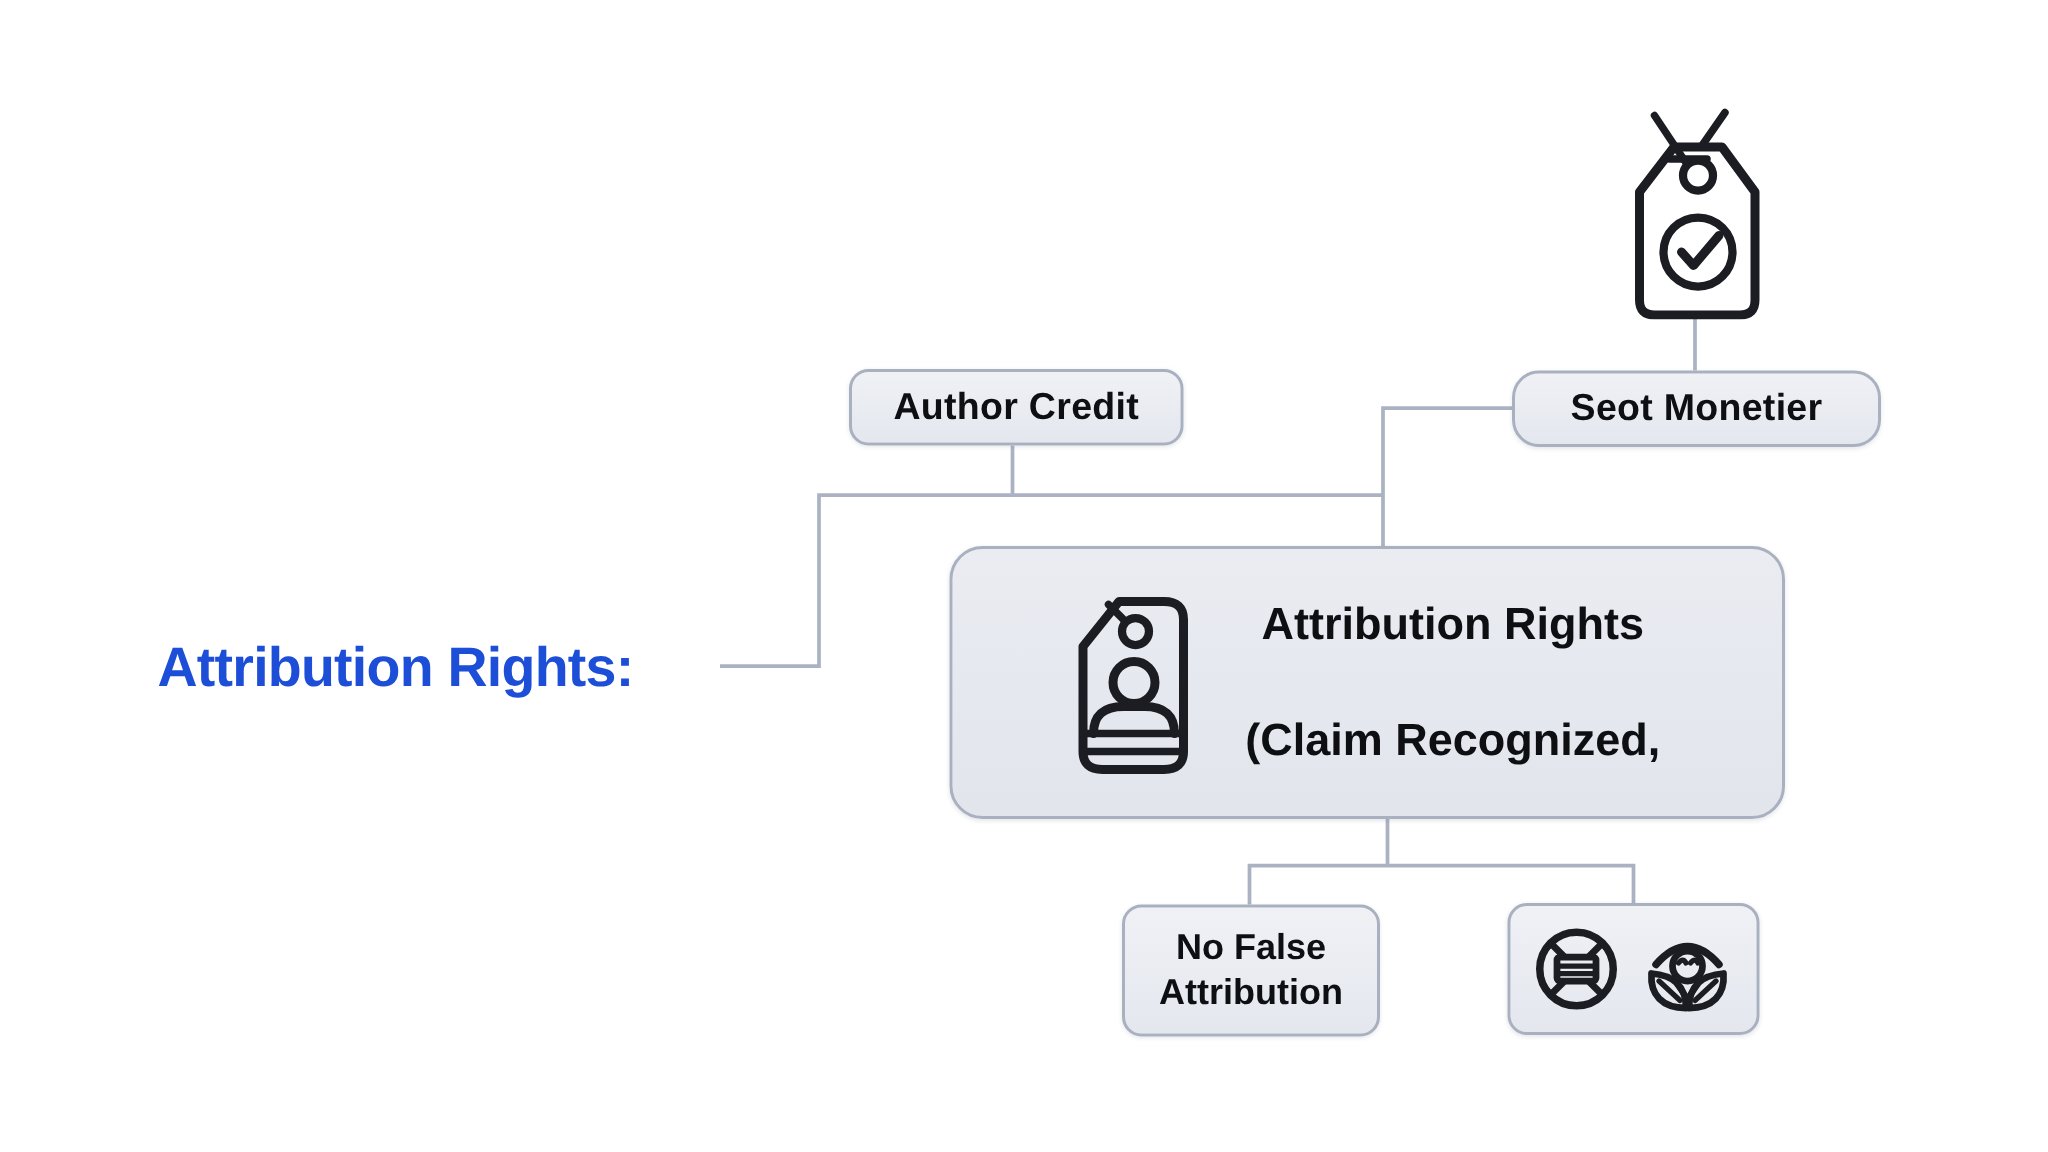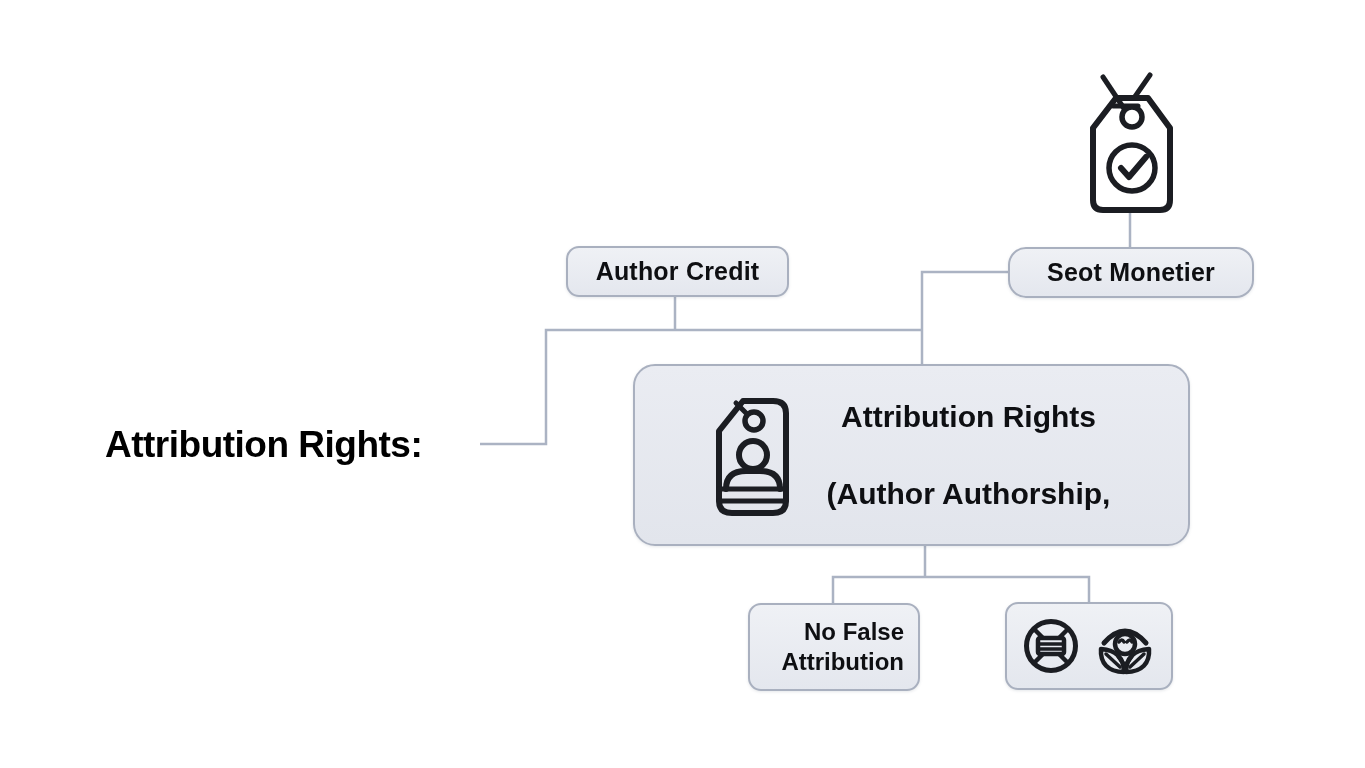--- a/index.html
+++ b/index.html
@@ -6,32 +6,32 @@
   .stage{
     position:relative;width:1365px;height:768px;background:#ffffff;overflow:hidden;
     font-family:"Liberation Sans","DejaVu Sans",sans-serif;color:#0e0f12;
   }
   .connectors{position:absolute;left:0;top:0;pointer-events:none;}
   .node{
     position:absolute;display:flex;align-items:center;justify-content:center;
     background:linear-gradient(180deg,#eff1f5 0%,#e4e7ee 100%);
     border:2px solid #a9b0bf;border-radius:13px;
     box-shadow:0 1px 3px rgba(110,120,140,.18);
-    font-weight:700;color:#0e0f12;text-align:right;box-sizing:border-box;
+    font-weight:700;color:#0e0f12;text-align:center;box-sizing:border-box;
   }
   .node.small{font-size:25px;letter-spacing:.2px;}
   .node.central{
     border-radius:22px;font-size:30px;line-height:39px;
     background:linear-gradient(180deg,#eaecf2 0%,#e2e5ec 100%);
     display:flex;gap:34px;align-items:center;justify-content:center;
   }
   .node.bottom{font-size:24px;line-height:30px;}
   .root-label{
     position:absolute;font-size:37px;font-weight:700;letter-spacing:-.5px;
-    color:#000000;white-space:nowrap;
+    color:#1d4ed8;white-space:nowrap;
   }
   .central-text{display:flex;flex-direction:column;align-items:center;gap:38px;}
   .wrap-label{width:140px;}
   .icon-pair{display:flex;gap:14px;align-items:center;justify-content:center;}
   svg.lineicon{display:block;}
 </style>
 </head>
 <body>
 
 <div class="stage">
@@ -73,21 +73,21 @@
           <circle cx="41" cy="30" r="9" stroke-width="5.5"></circle>
           <circle cx="40" cy="64" r="14" stroke-width="6"></circle>
           <path d="M13,98 Q13,80 33,80 H47 Q67,80 67,98" stroke-width="6"></path>
           <path d="M6,98 H73" stroke-width="5"></path>
           <path d="M6,110 H73" stroke-width="5"></path>
         </g>
       </svg>
     </span>
     <span class="central-text">
       <span>Attribution Rights</span>
-      <span>(Author Authorship,</span>
+      <span>(Claim Recognized,</span>
     </span>
   </div>
 
   <div class="node bottom" style="left:748px;top:603px;width:172px;height:88px;">
     <span class="wrap-label">No False Attribution</span>
   </div>
 
   <div class="node bottom" style="left:1005px;top:602px;width:168px;height:88px;">
     <span class="icon-pair">
       <span>

